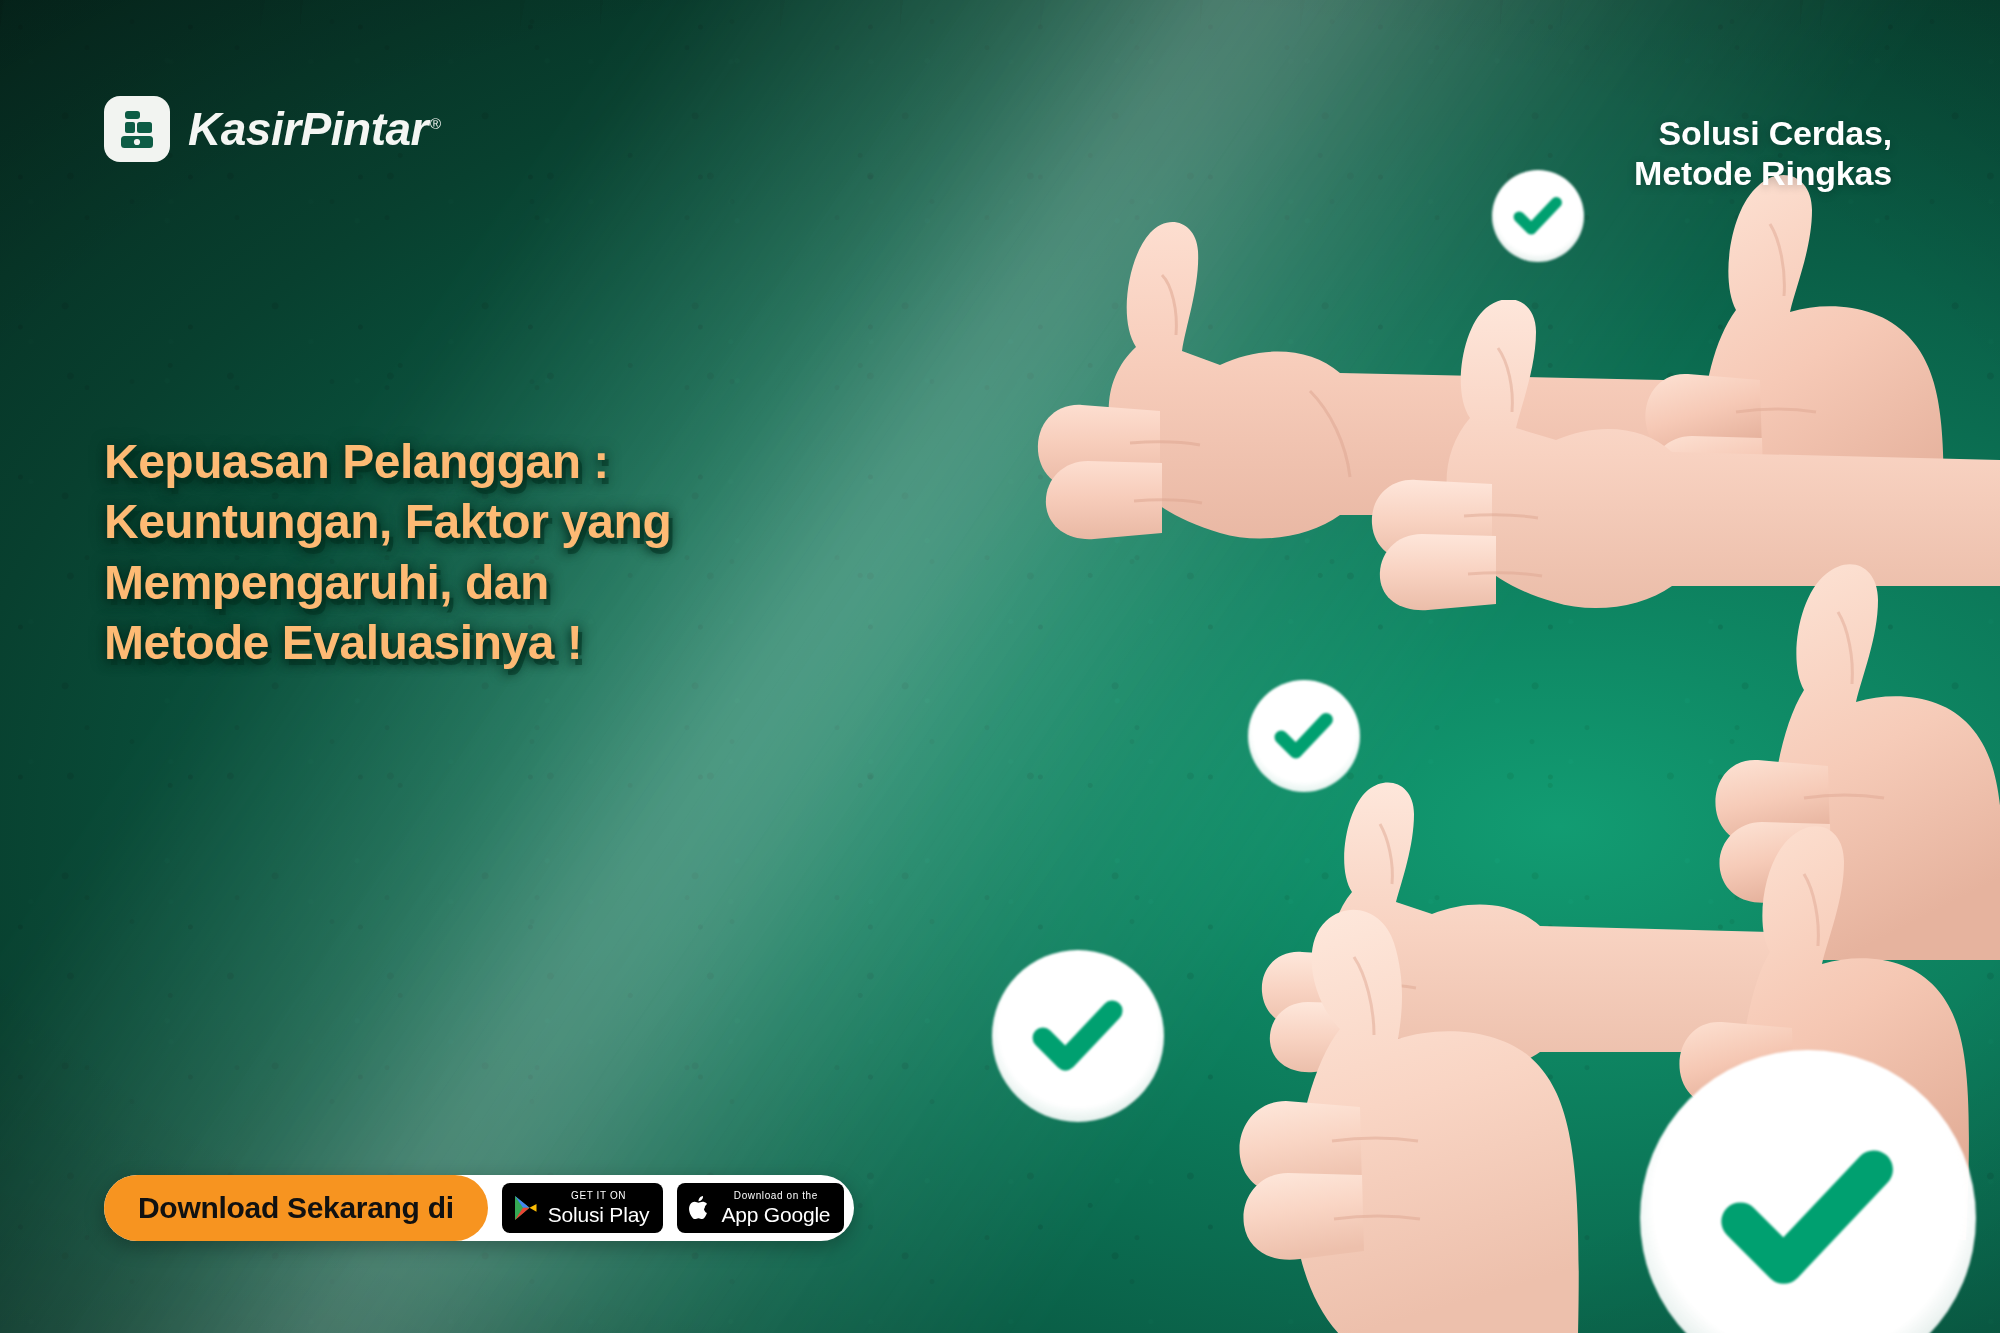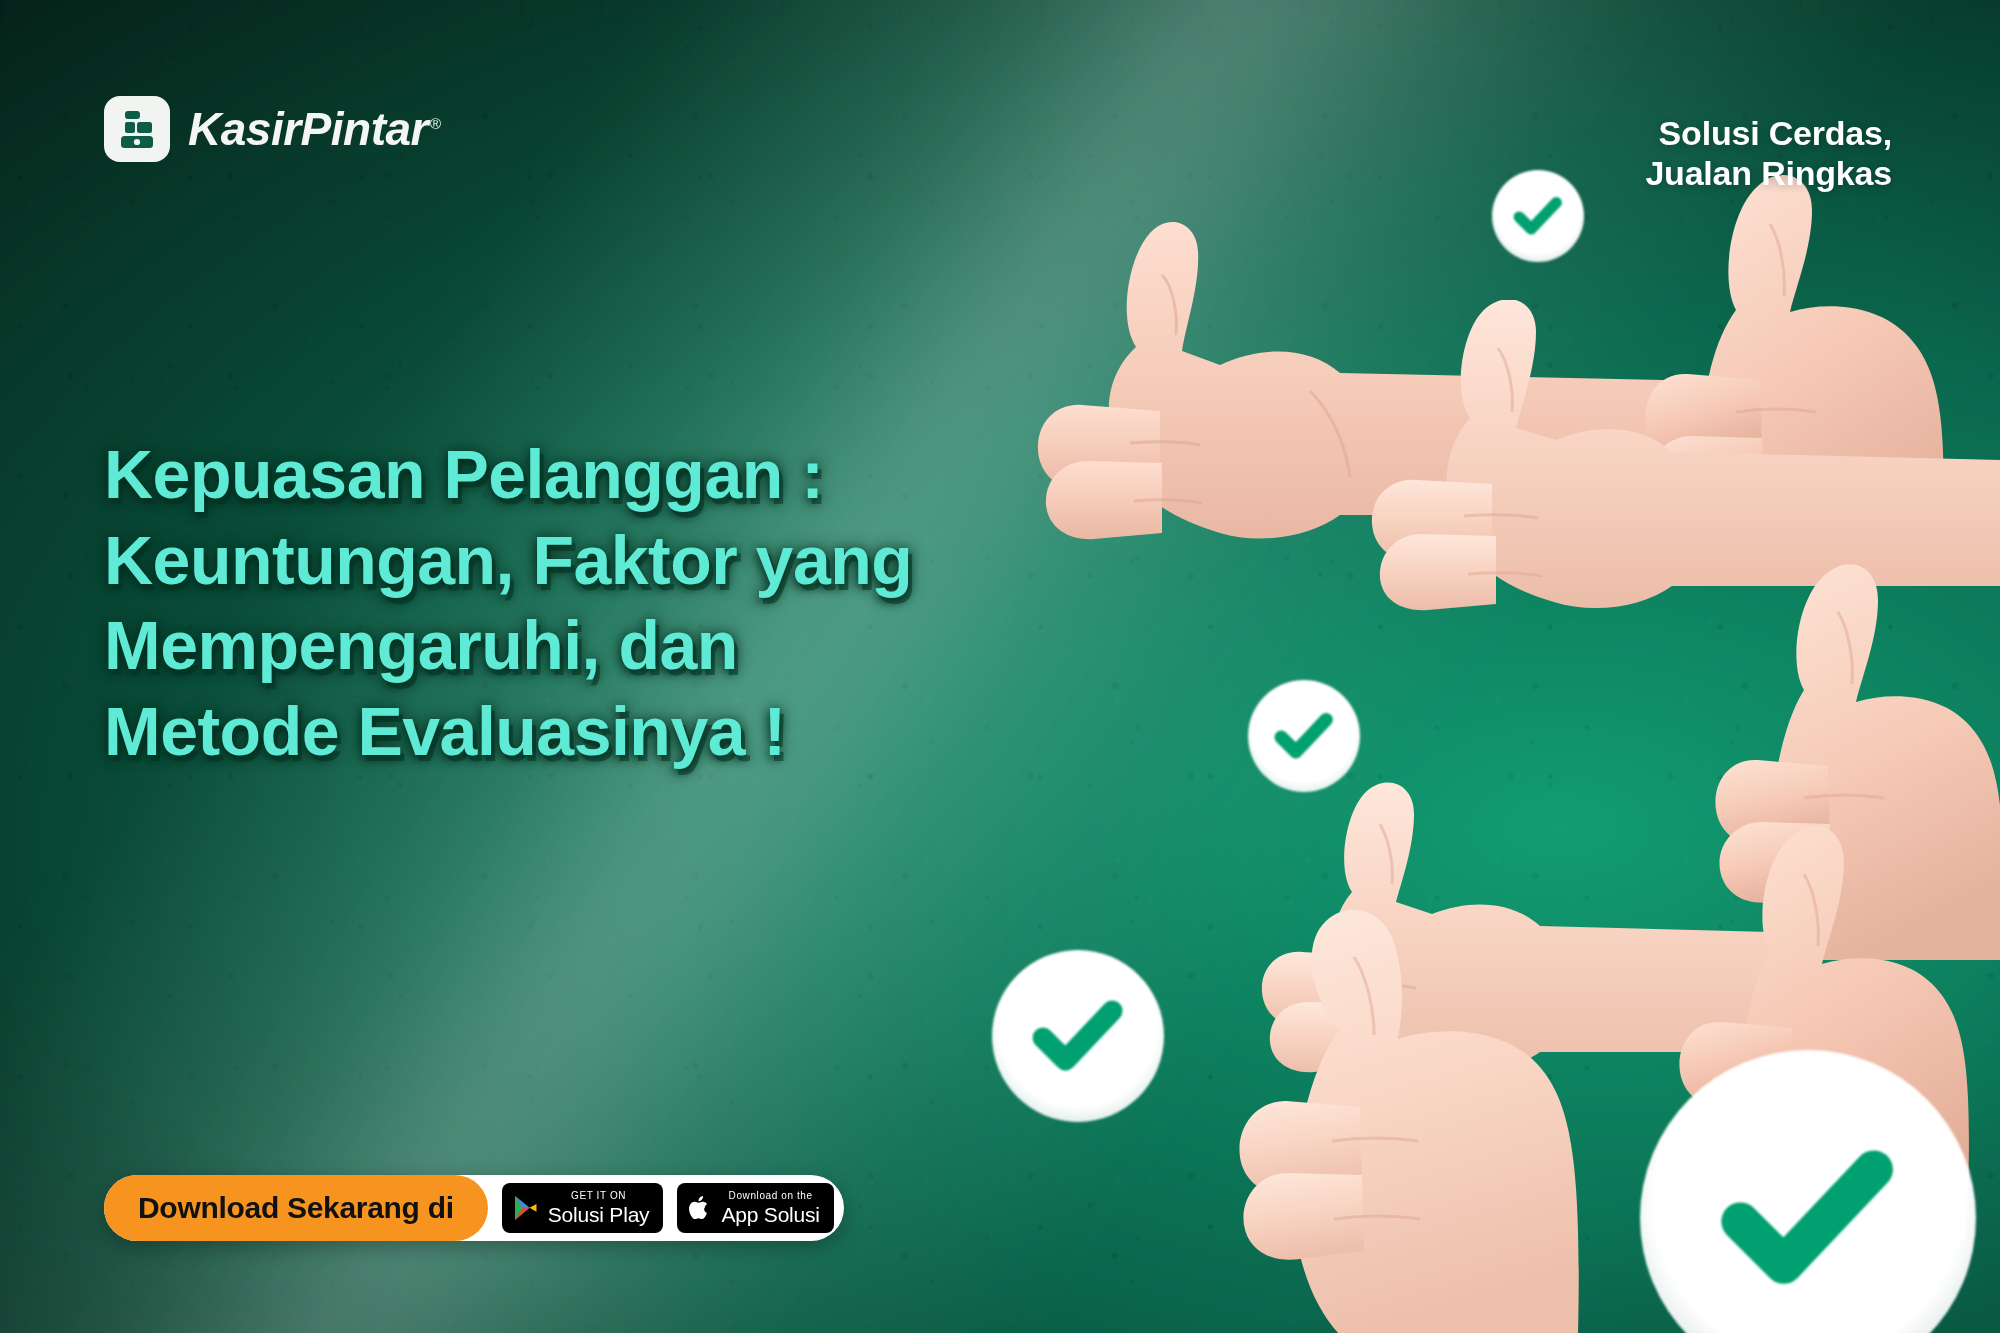--- a/index.html
+++ b/index.html
@@ -119,22 +119,22 @@
     white-space:nowrap;
     text-shadow:0 2px 8px rgba(0,0,0,.25);
   }
 
   
   .headline{
     position:absolute; left:104px; top:432px;
     width:1180px;
   }
   .headline .line{
-    color:#5eead4;
-    font-size:68px;
+    color:#fdba74;
+    font-size:48px;
     font-weight:700;
     line-height:1.26;
     letter-spacing:-0.5px;
     white-space:nowrap;
     text-shadow:
        0 0 16px rgba(4,50,34,.95),
        0 4px 10px rgba(3,40,28,.9),
        4px 6px 0 rgba(5,56,38,.55);
   }
 
@@ -393,21 +393,21 @@
         <circle cx="20" cy="34" r="3.1" fill="#f2f4f1"></circle>
       </svg>
     </div>
     <div class="logo-word">
       <span>KasirPintar</span><span class="reg">®</span>
     </div>
   </div>
 
   <div class="tagline">
     <div>Solusi Cerdas,</div>
-    <div>Jualan Ringkas</div>
+    <div>Metode Ringkas</div>
   </div>
 
   <div class="headline">
     <div class="line">Kepuasan Pelanggan :</div>
     <div class="line">Keuntungan, Faktor yang</div>
     <div class="line">Mempengaruhi, dan</div>
     <div class="line">Metode Evaluasinya !</div>
   </div>
 
   <div class="cta">
@@ -428,18 +428,18 @@
       </span>
     </a>
 
     <a class="store-badge">
       <svg width="24" height="28" viewBox="0 0 24 28">
         <path d="M16.6 14.6c0-3 2.4-4.4 2.5-4.5-1.4-2-3.5-2.3-4.2-2.3-1.8-.2-3.5 1-4.4 1-.9 0-2.3-1-3.8-1-1.9 0-3.7 1.1-4.7 2.9-2 3.5-.5 8.7 1.4 11.5.9 1.4 2.1 2.9 3.5 2.9 1.4-.1 1.9-.9 3.6-.9s2.1.9 3.6.9c1.5 0 2.4-1.4 3.3-2.8 1-1.6 1.5-3.2 1.5-3.3-.1 0-2.9-1.1-2.9-4.4z" fill="#ffffff"></path>
         <path d="M13.9 5.6c.8-.9 1.3-2.2 1.1-3.5-1.1.1-2.5.8-3.3 1.7-.7.8-1.3 2.1-1.2 3.4 1.2.1 2.5-.6 3.4-1.6z" fill="#ffffff"></path>
       </svg>
       <span class="sb-text">
         <span class="sb-top">Download on the</span>
-        <span class="sb-main">App Solusi</span>
+        <span class="sb-main">App Google</span>
       </span>
     </a>
   </div>
 
 </div>
 
 </body></html>

